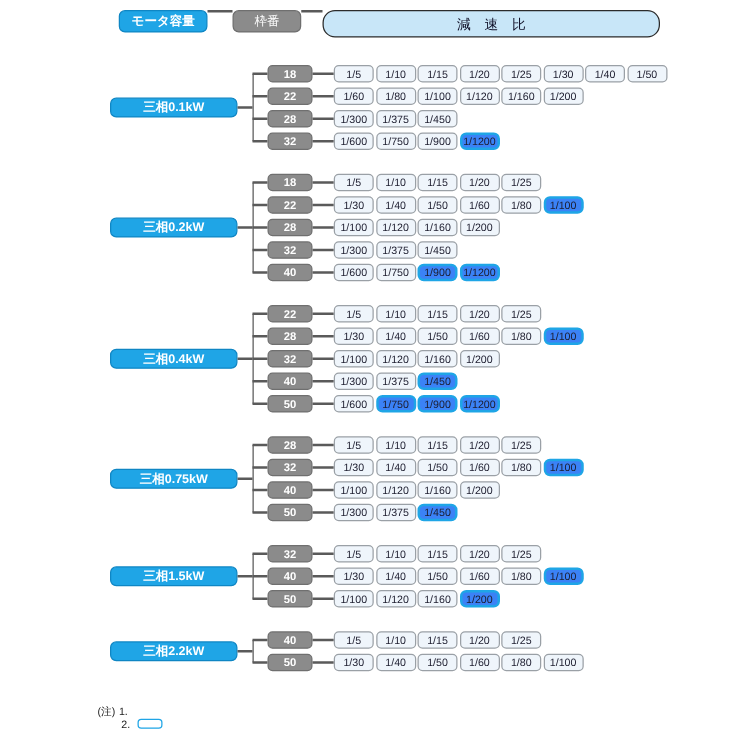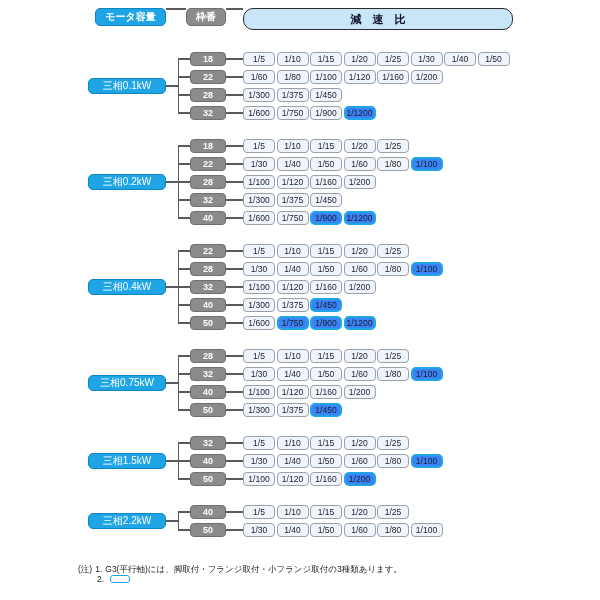--- a/index.html
+++ b/index.html
@@ -12,32 +12,32 @@
   .page{position:relative;width:600px;height:600px;padding:8px 0 0 88px}
 
   .hline{height:1.5px;background:var(--line);flex:0 0 auto}
   .box{display:flex;align-items:center;justify-content:center;white-space:nowrap;flex:0 0 auto}
 
   
   .header-row{display:flex;align-items:flex-start;height:22px;margin-left:7px}
   .motor-hdr{width:71px;height:18px;background:var(--accent);border:1px solid var(--accent-dark);
     border-radius:5px;color:#fff;font-weight:bold;font-size:10px}
   .hline.h1{width:20px}
-  .frame-hdr{width:40px;height:18px;background:var(--frame-gray);border:1px solid var(--frame-border);
-    border-radius:5px;color:#fff;font-weight:bold;font-size:10px}
+  .frame-hdr{width:55px;height:18px;background:var(--frame-gray);border:1px solid var(--frame-border);
+    border-radius:5px;color:#fff;font-weight:normal;font-size:10px}
   .hline.h2{width:17px}
   .ratio-hdr{width:270px;height:22px;background:var(--hdr-fill);border:1.5px solid #2b2b2b;
-    border-radius:10px;font-weight:bold;font-size:11px;color:#101028}
+    border-radius:10px;font-weight:normal;font-size:11px;color:#101028}
 
   
   #groups{margin-top:20px}
   .group{display:flex;align-items:center}
   .group + .group{margin-top:15px}
-  .kw-box{width:78px;height:16px;background:var(--accent);border:1px solid var(--accent-dark);
-    border-radius:5px;color:#fff;font-weight:normal;font-size:10px}
+  .kw-box{width:102px;height:16px;background:var(--accent);border:1px solid var(--accent-dark);
+    border-radius:5px;color:#fff;font-weight:bold;font-size:10px}
   .hline.conn{width:12px}
   .rows{position:relative;display:flex;flex-direction:column}
   .rows::before{content:"";position:absolute;left:-0.5px;top:9px;bottom:9px;width:1.5px;background:var(--line)}
   .row{display:flex;align-items:center;height:18px}
   .hline.stub{width:12px}
   .frame-box{width:36px;height:14px;background:var(--frame-gray);border:1px solid var(--frame-border);
     border-radius:4px;color:#fff;font-weight:bold;font-size:9px}
   .hline.link{width:17px}
   .ratio-box{width:32px;height:14px;margin-right:1.5px;background:var(--ratio-fill);
     border:1px solid var(--ratio-border);border-radius:4px;font-size:8.5px;color:var(--ink)}
@@ -325,21 +325,20 @@
             <div class="box ratio-box">1/100</div>
           </div>
         </div>
       </div>
     </div>
 
   <div class="notes">
     <div class="note-line">
       <span class="sp">(注)</span>
       <span class="sp">1.</span>
-      <span>G3(平行軸)には、脚取付・フランジ取付・小フランジ取付の3種類あります。</span>
     </div>
     <div class="note-line indent1">
       <span class="sp">2.</span>
       <span class="legend-box"></span>
     </div>
   </div>
 
 </div>
 
 </body></html>

